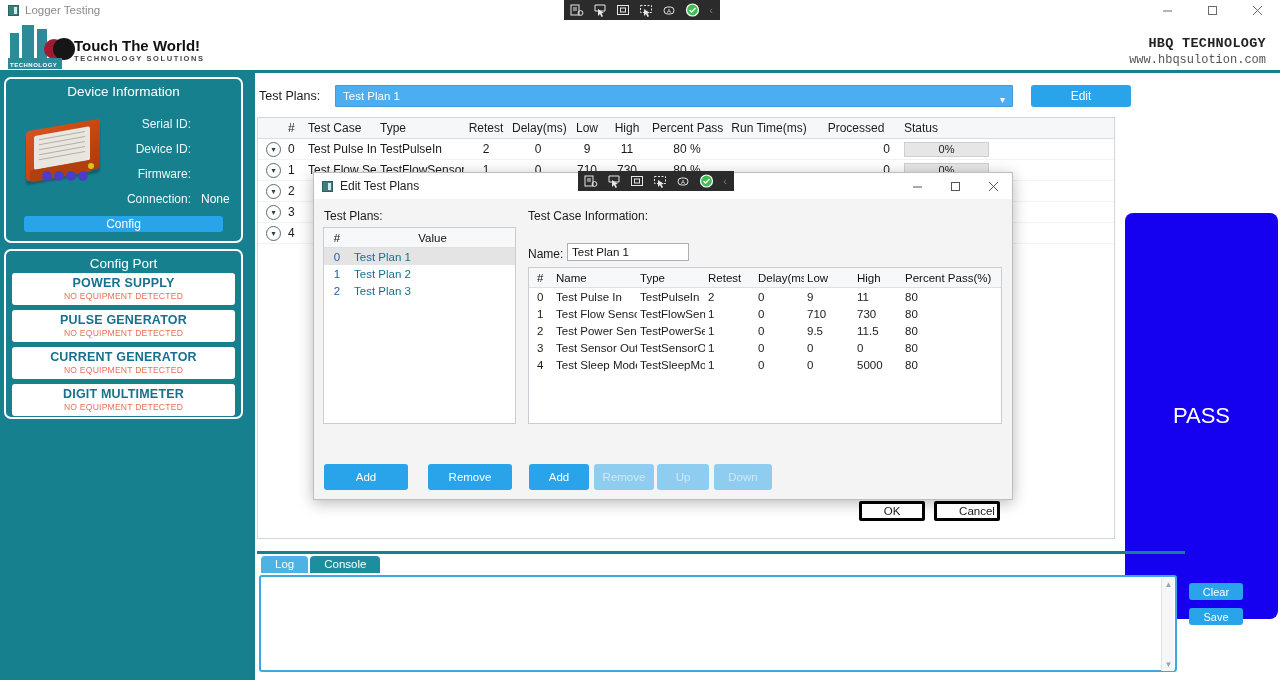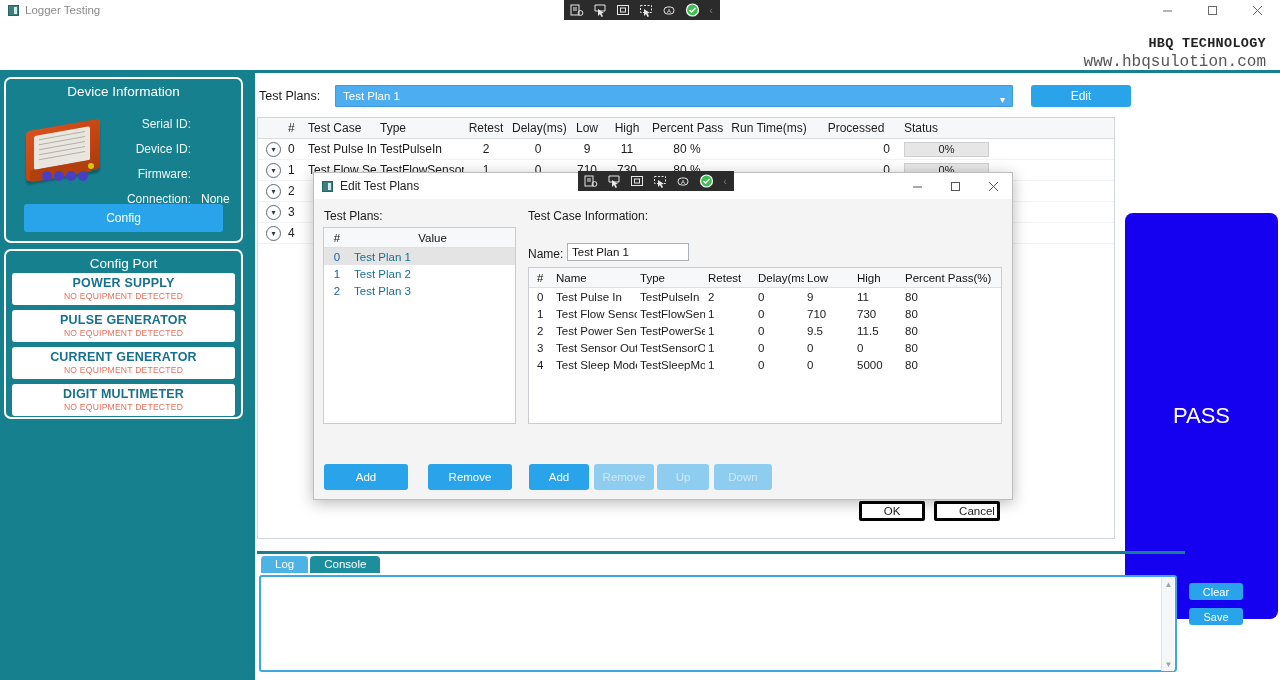--- a/index.html
+++ b/index.html
@@ -53,21 +53,21 @@
   .lg-base{ position:absolute; left:0; bottom:0; width:54px; height:11px; background:#2d8a99; }
   .lg-base-txt{
     position:absolute; left:2px; bottom:1px; color:#fff; font-size:6px;
     letter-spacing:.5px; font-weight:bold;
   }
   #logo-text{ margin-left:4px; padding-bottom:6px; }
   #logo-title{ font-size:15px; font-weight:bold; color:#111; line-height:1.05; }
   #logo-sub{ font-size:7.5px; letter-spacing:1.6px; color:#444; font-weight:bold; }
   #brand-right{ position:absolute; right:14px; top:16px; text-align:right;font-family:Liberation Mono, monospace; }
   #brand-name{ font-size:13.5px; font-weight:bold; color:#222; letter-spacing:.3px; }
-  #brand-url{ font-size:16px; color:#555; margin-top:2px; }
+  #brand-url{ font-size:12px; color:#555; margin-top:2px; }
   #brand-underline{ position:absolute; left:0; top:70px; width:1280px; height:3px; background:#17808f; }
 
   
   #sidebar{
     position:absolute; left:0; top:73px; width:247px; height:607px; background:#17808f;
   }
   .panel{
     background:#17808f; border:2px solid #ffffff; border-radius:7px; margin:4px 4px 0 4px;
   }
   #device-panel{ height:166px; position:relative; }
@@ -94,21 +94,21 @@
   }
   .dev-conn{ position:absolute; width:10px; height:10px; border-radius:50%; background:#4a3fc4; top:64px;}
   .dev-conn.c1{ left:26px;} .dev-conn.c2{ left:38px;} .dev-conn.c3{ left:50px;} .dev-conn.c4{ left:62px;}
   .dev-conn.cy{ background:#d9c215; width:6px; height:6px; top:56px; left:72px;}
 
   .info-rows{ position:absolute; left:103px; top:32px; width:140px; }
   .info-row{ display:flex; height:25px; align-items:center; color:#eaf7f8; font-size:12px;}
   .info-row .lbl{ width:82px; text-align:right; }
   .info-row .val{ margin-left:10px; color:#ffffff; }
   #config-btn{
-    position:absolute; left:18px; right:18px; bottom:9px; height:28px;
+    position:absolute; left:18px; right:18px; bottom:9px; height:16px;
     background:#29a3ea; border-radius:3px; color:#ffffff; font-size:12px;
     display:flex; align-items:center; justify-content:center; cursor:pointer;
   }
 
   #configport-panel{ margin-top:6px; height:170px; }
   .eq-item{
     background:#ffffff; border-radius:3px; margin:0 6px 5px 6px; padding:3px 0 4px 0; text-align:center;
     cursor:pointer;
   }
   .eq-name{ color:#17708f; font-size:12.5px; font-weight:bold; letter-spacing:.2px; }
@@ -356,20 +356,35 @@
   <div class="cb-item">
     <svg width="15" height="14" viewBox="0 0 15 14">
         <circle cx="7.5" cy="7" r="6" fill="#3fbf52" stroke="#ffffff" stroke-width="1.2"></circle>
         <path d="M4.5 7 l2 2 l4-4" fill="none" stroke="#ffffff" stroke-width="1.5"></path>
       </svg>
   </div>
   <div class="cb-chev">‹</div>
 </div>
 
 <div id="brand-header">
+  <div id="logo-wrap">
+    <div id="logo-mark">
+      <div class="lg-bar lg-b1"></div>
+      <div class="lg-bar lg-b2"></div>
+      <div class="lg-bar lg-b3"></div>
+      <div class="lg-circ lg-c-red"></div>
+      <div class="lg-circ lg-c-black"></div>
+      <div class="lg-base"></div>
+      <div class="lg-base-txt">TECHNOLOGY</div>
+    </div>
+    <div id="logo-text">
+      <div id="logo-title">Touch The World!</div>
+      <div id="logo-sub">TECHNOLOGY SOLUTIONS</div>
+    </div>
+  </div>
   <div id="brand-right">
     <div id="brand-name">HBQ TECHNOLOGY</div>
     <div id="brand-url">www.hbqsulotion.com</div>
   </div>
 </div>
 <div id="brand-underline"></div>
 
 <div id="sidebar">
 
   <div class="panel" id="device-panel">

